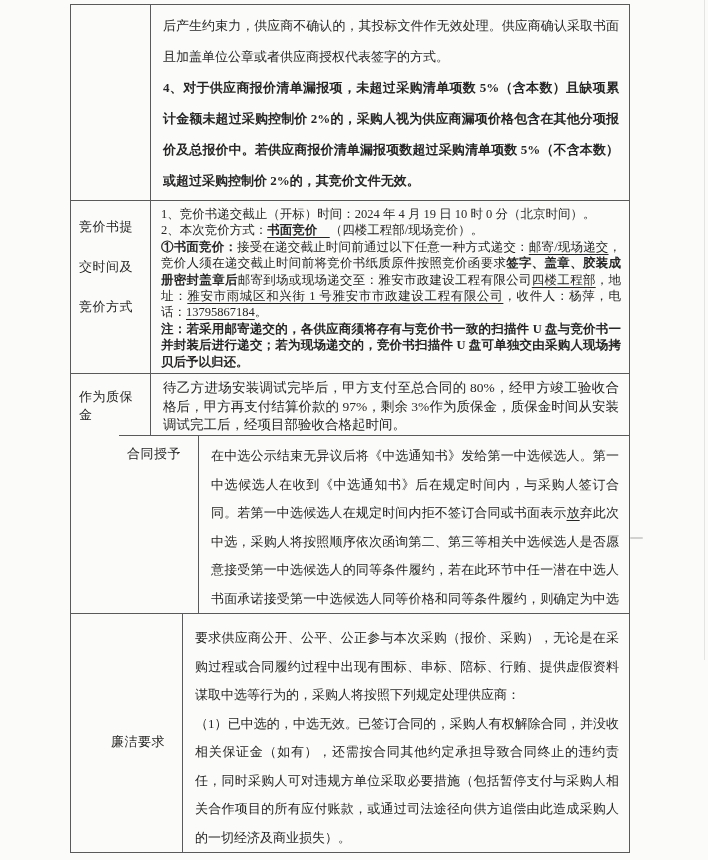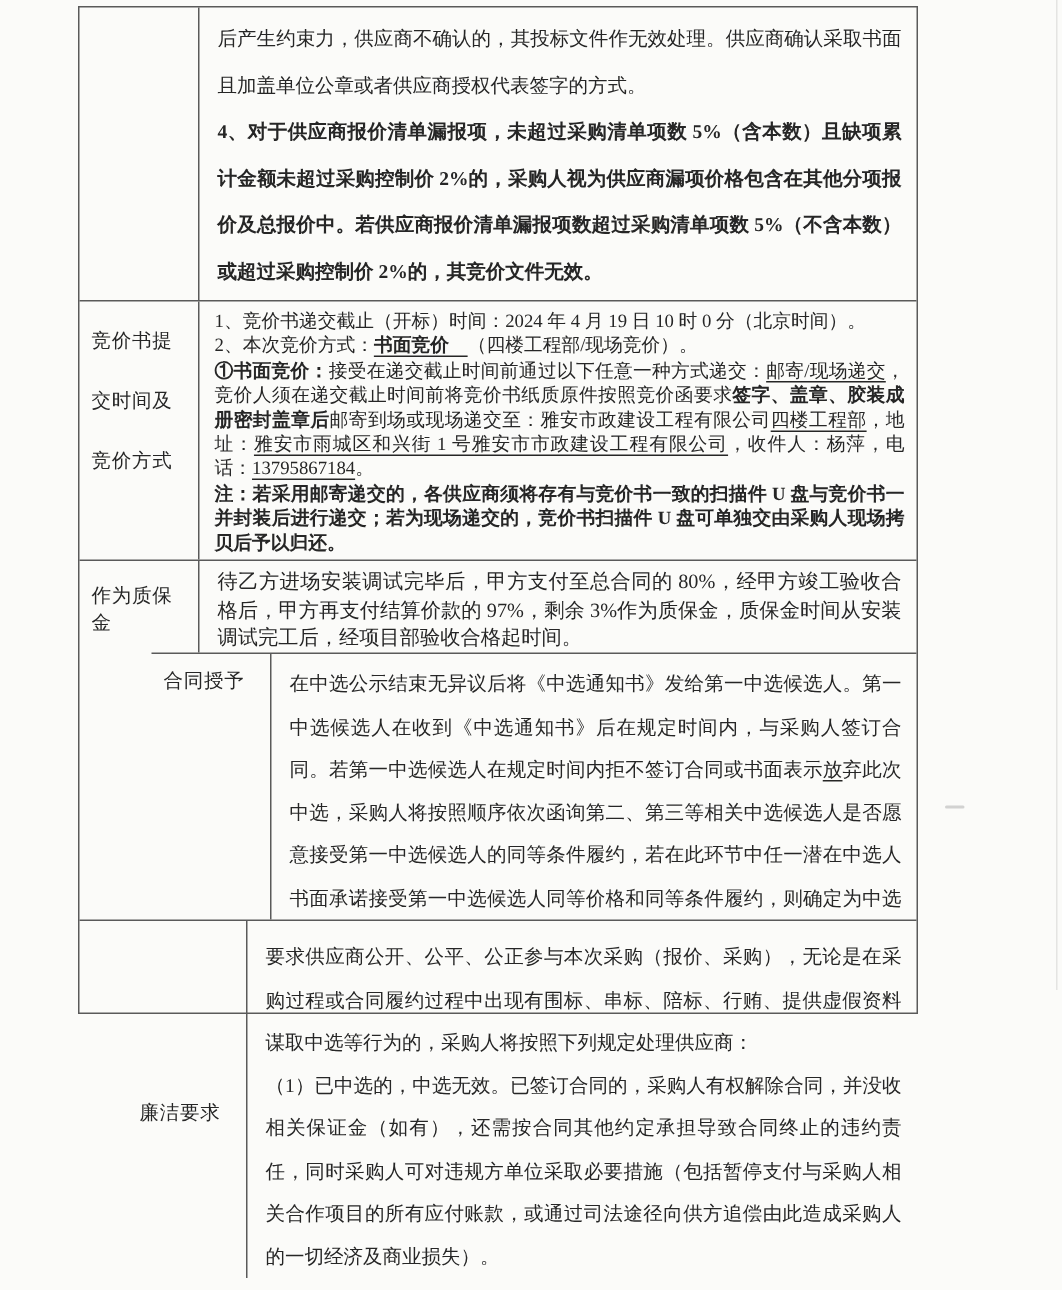--- a/index.html
+++ b/index.html
@@ -10,21 +10,21 @@
   html,body{margin:0;padding:0;}
   body{
     width:708px;height:860px;
     background:var(--page-bg);
     position:relative;
     font-family:"Liberation Serif","DejaVu Serif",serif;
     color:var(--ink);
     overflow:hidden;
   }
   .doc-table{
-    position:absolute;left:52px;top:4px;width:560px;height:672px;
+    position:absolute;left:70px;top:4px;width:560px;height:849px;
     border:1px solid var(--border);
     box-sizing:border-box;
     background:transparent;
   }
   .row{display:flex;box-sizing:border-box;}
   .row + .row{border-top:1px solid var(--border);}
   .r1{height:195px;}
   .r2{height:173px;}
   .r3{height:62px;}
   .r4{height:178px;margin-left:48px;}

